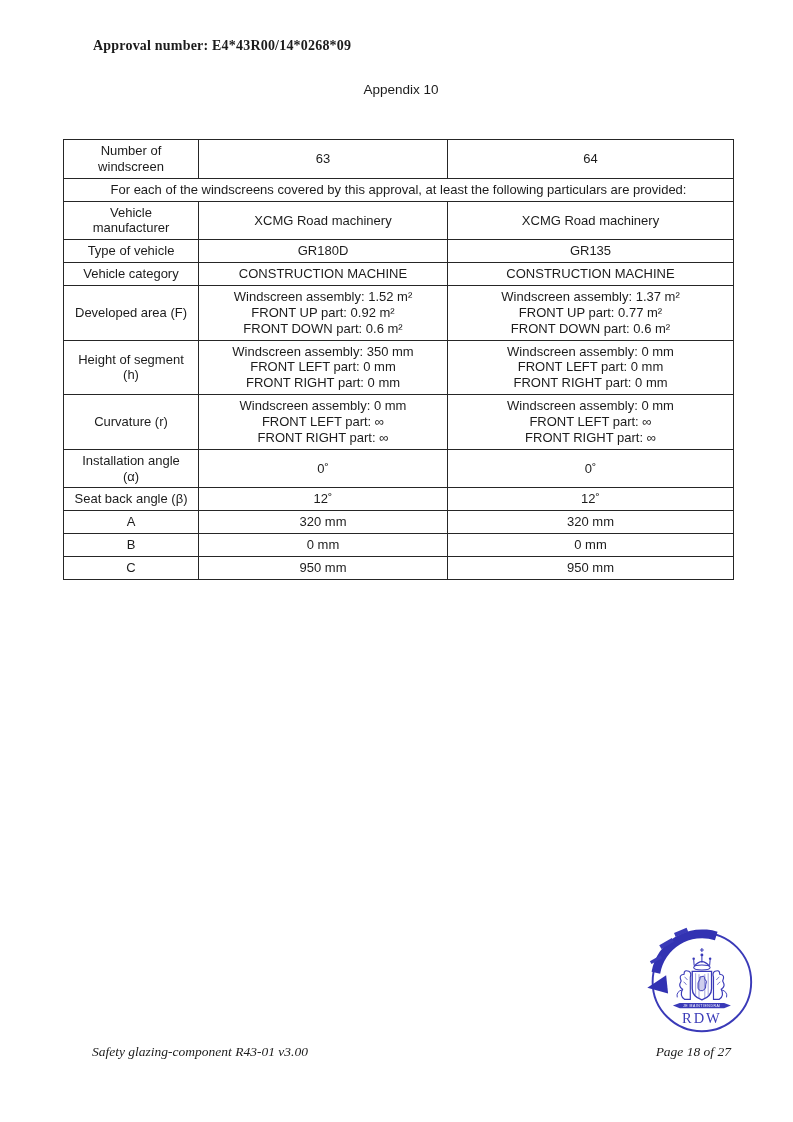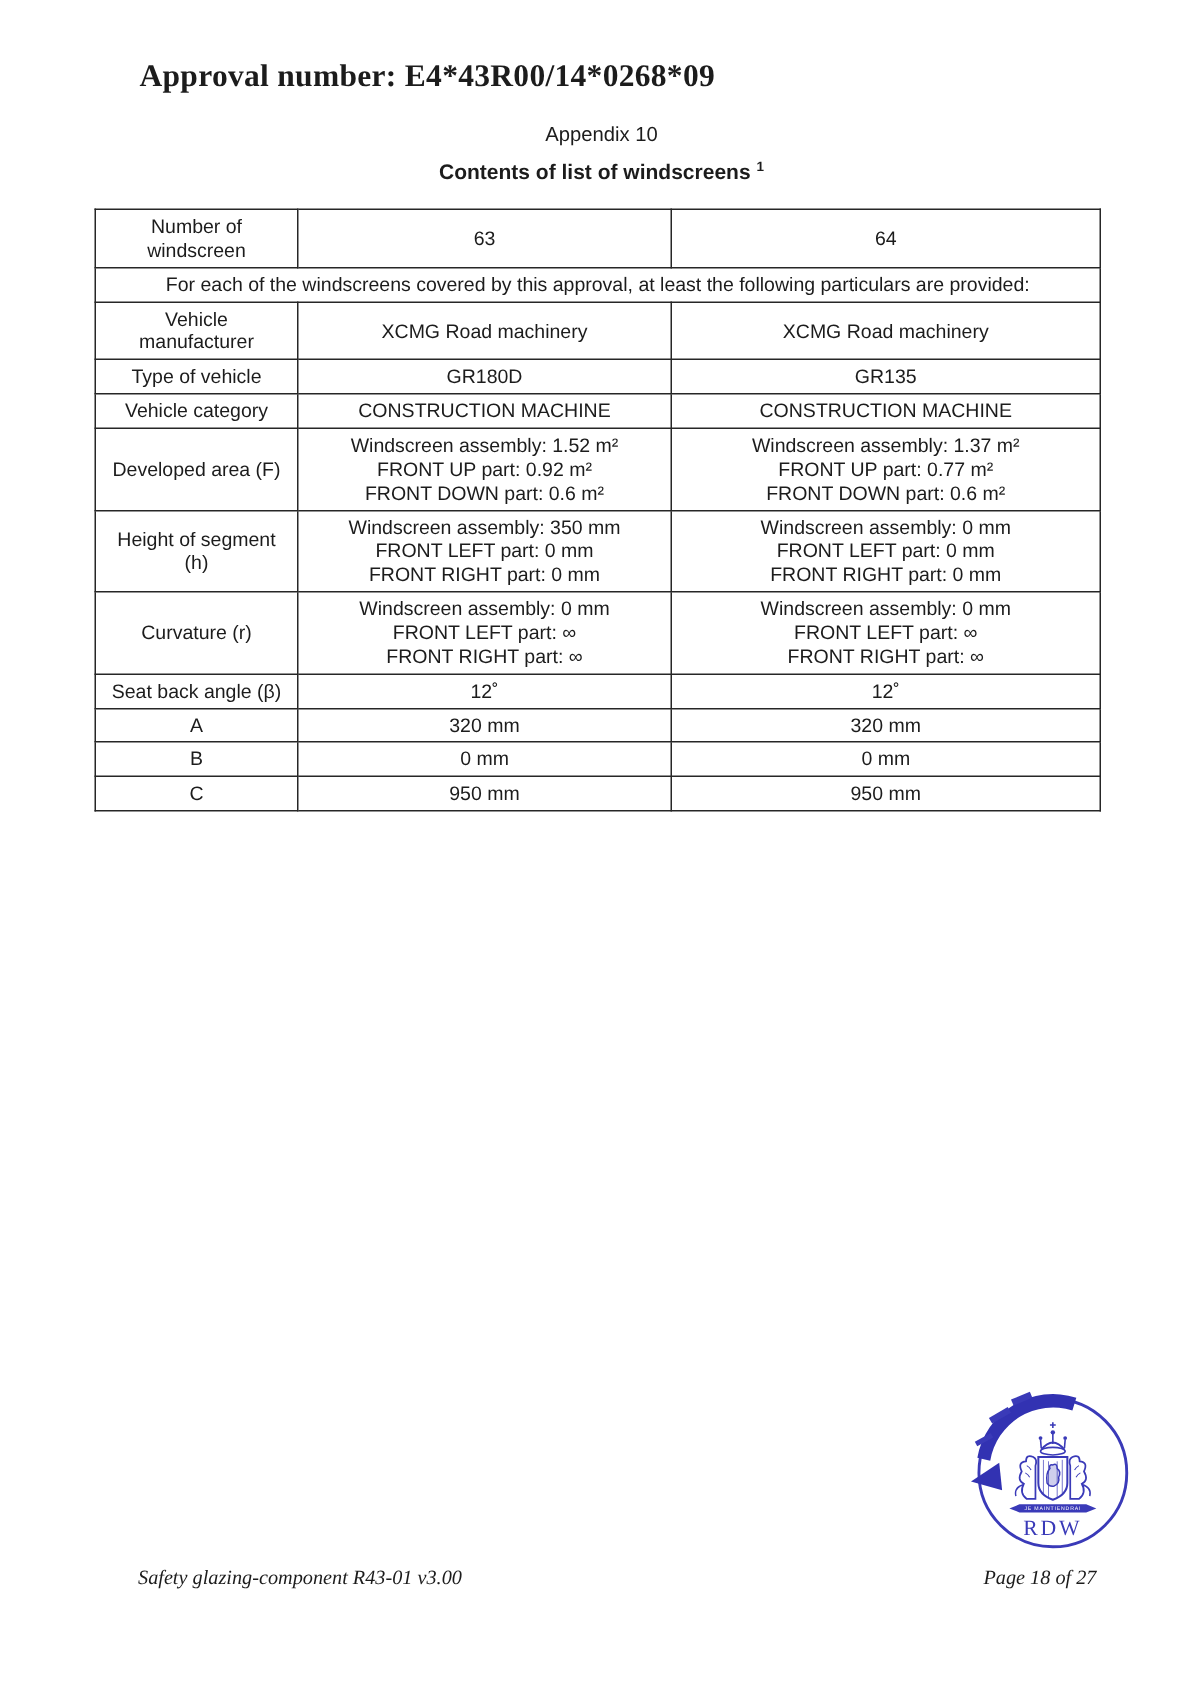--- a/index.html
+++ b/index.html
@@ -11,21 +11,21 @@
     font-family: "Liberation Sans", sans-serif;
     color: #1c1c1c;
     overflow: hidden;
   }
   .approval-line {
     position: absolute;
     left: 93px;
     top: 38px;
     font-family: "Liberation Serif", serif;
     font-weight: bold;
-    font-size: 21px;
+    font-size: 14px;
     letter-spacing: 0.2px;
   }
   .titles {
     position: absolute;
     left: 63px;
     width: 676px;
     top: 82px;
     text-align: center;
   }
   .appendix-title {
@@ -89,21 +89,20 @@
 </head>
 <body>
 
 <div class="approval-line">
   <span>Approval number:</span>
   <span>E4*43R00/14*0268*09</span>
 </div>
 
 <div class="titles">
   <div class="appendix-title">Appendix 10</div>
-  <div class="subtitle"><span>Contents of list of windscreens</span> <sup>1</sup></div>
 </div>
 
 <table class="main-table">
   <colgroup>
     <col style="width:135px">
     <col style="width:249px">
     <col style="width:286px">
   </colgroup>
   <tbody>
     <tr>
@@ -153,20 +152,26 @@
     <tr>
       <td class="row-label">Curvature (r)</td>
       <td>Windscreen assembly: 0 mm
 FRONT LEFT part: ∞
 FRONT RIGHT part: ∞</td>
       <td>Windscreen assembly: 0 mm
 FRONT LEFT part: ∞
 FRONT RIGHT part: ∞</td>
     </tr>
     <tr>
+      <td class="row-label">Installation angle
+(α)</td>
+      <td>0˚</td>
+      <td>0˚</td>
+    </tr>
+    <tr>
       <td class="row-label">Seat back angle (β)</td>
       <td>12˚</td>
       <td>12˚</td>
     </tr>
     <tr>
       <td class="row-label">A</td>
       <td>320 mm</td>
       <td>320 mm</td>
     </tr>
     <tr>

